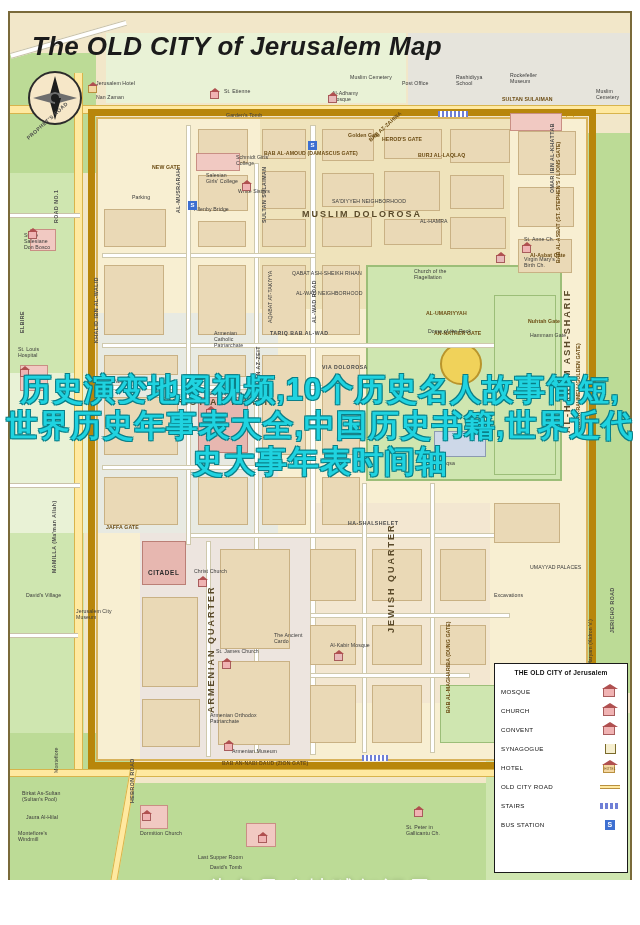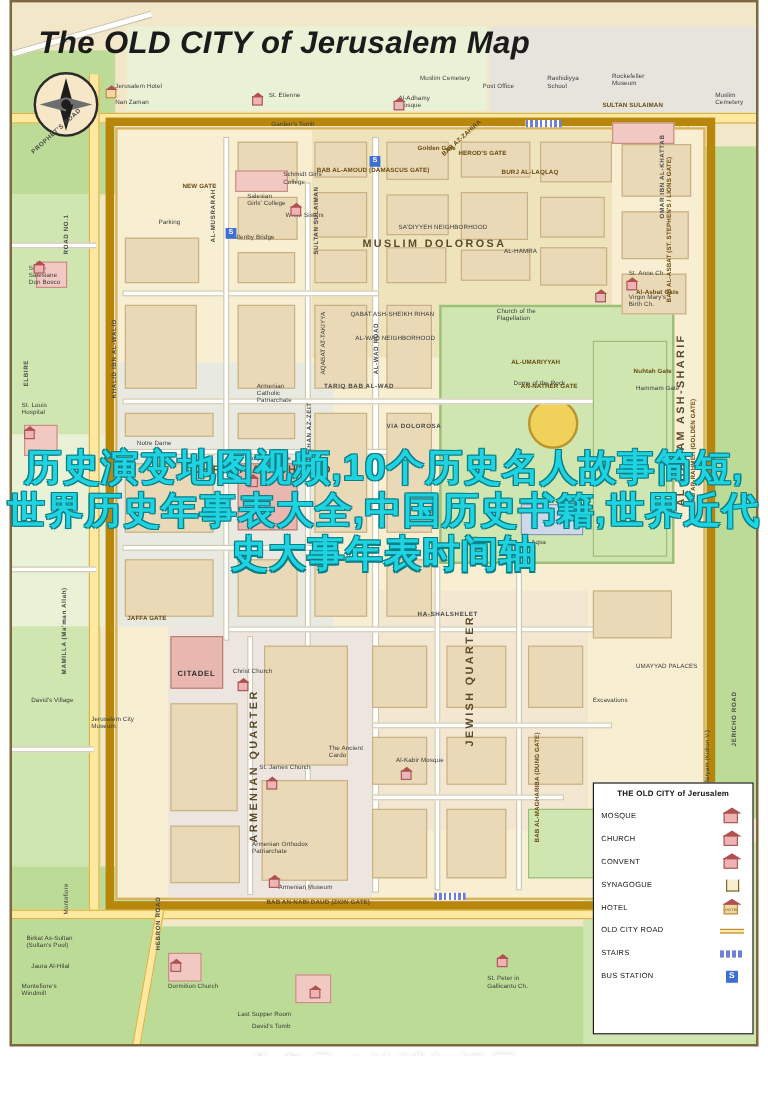--- a/index.html
+++ b/index.html
@@ -12,23 +12,23 @@
   }
   #page {
     position: relative;
     width: 640px; height: 925px;
     background: #ffffff;
     overflow: hidden;
   }
   
   #map-frame {
     position: absolute;
-    left: 8px; top: 0;
+    left: 8px; top: 11px;
     width: 624px; height: 872px;
-    background: #f9a8d4;
+    background: #eab308;
     border: 2px solid #7a6a3a;
     overflow: hidden;
   }
   
   .field {
     position: absolute;
     background: #cfe6b0;
   }
   .field.dark { background: #bcdb96; }
   .field.pale { background: #e9f2d6; }

